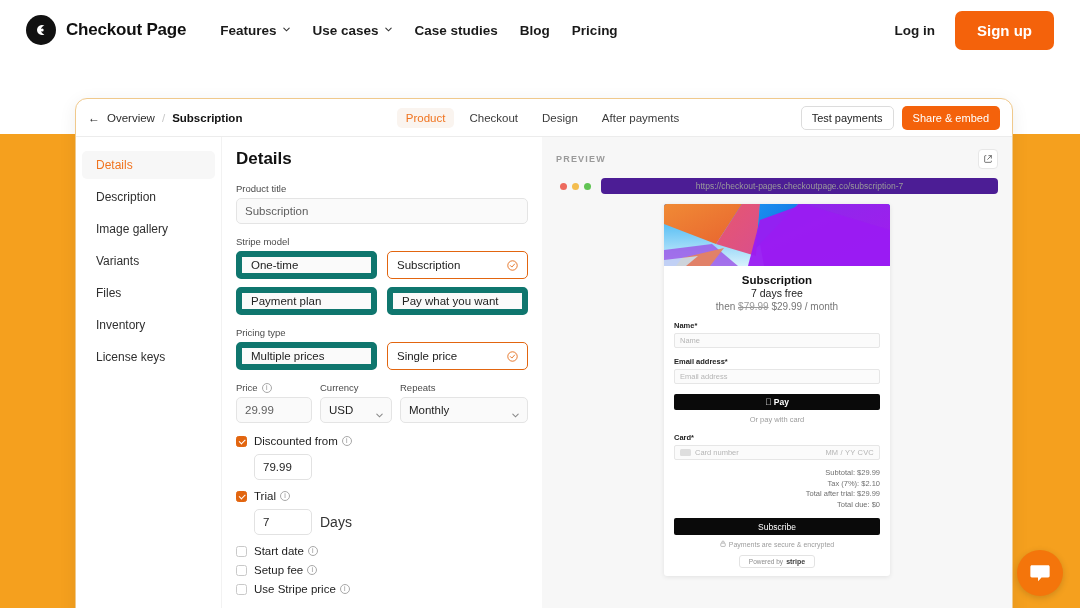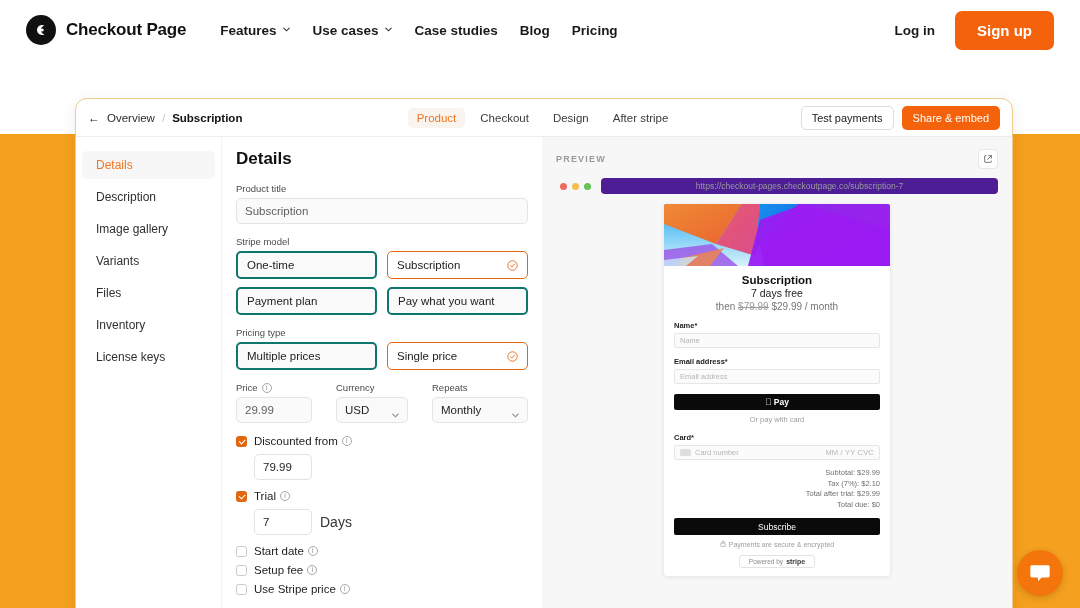--- a/index.html
+++ b/index.html
@@ -98,28 +98,28 @@
   .fld-label { font-size: 9.5px; color: #4a4a4a; margin-bottom: 4px; display: flex; align-items: center; gap: 4px; }
   .text-input {
     width: 100%; height: 26px; border: 1px solid #e4e4e4; border-radius: 5px;
     background: #FAFAFA; font-size: 11.5px; color: #5e5e5e; padding: 0 8px;
     font-family: "Liberation Sans", sans-serif; outline: none;
   }
   .block { margin-bottom: 12px; }
 
   .opt-grid { display: grid; grid-template-columns: 1fr 1fr; gap: 8px 10px; }
   .opt {
-    height: 28px; border: 2px solid #0f766e; border-radius: 5px; background: #FAFAFA;
+    height: 28px; border: 6px solid #0f766e; border-radius: 5px; background: #FAFAFA;
     display: flex; align-items: center; padding: 0 9px; font-size: 11.5px; color: #222;
     cursor: pointer; position: relative;
   }
   .opt.selected { border: 1.5px solid #E2650F; background: #ffffff; }
   .opt .check { margin-left: auto; color: #E2650F; display: flex; align-items: center; }
 
-  .row3 { display: flex; gap: 24px; }
+  .row3 { display: flex; gap: 8px; }
   .col-price { width: 76px; }
   .col-cur { width: 72px; }
   .col-rep { flex: 1; }
   .sel-wrap { position: relative; }
   .sel-wrap .caret { position: absolute; right: 8px; top: 9px; pointer-events: none; color: #8a8a8a; }
   .select-input {
     width: 100%; height: 26px; border: 1px solid #e4e4e4; border-radius: 5px;
     background: #FAFAFA; font-size: 11.5px; color: #1d1d1d; padding: 0 22px 0 8px;
     display: flex; align-items: center; cursor: pointer;
   }
@@ -280,21 +280,21 @@
         <span class="back-arrow">←</span>
         <span class="bc-overview">Overview</span>
         <span class="bc-sep">/</span>
         <span class="bc-current">Subscription</span>
       </div>
 
       <div class="app-tabs">
         <div class="app-tab active">Product</div>
         <div class="app-tab">Checkout</div>
         <div class="app-tab">Design</div>
-        <div class="app-tab">After stripe</div>
+        <div class="app-tab">After payments</div>
       </div>
 
       <div class="app-header-actions">
         <button class="btn-test">Test payments</button>
         <button class="btn-share">Share &amp; embed</button>
       </div>
     </div>
 
     <div class="app-body">
 

